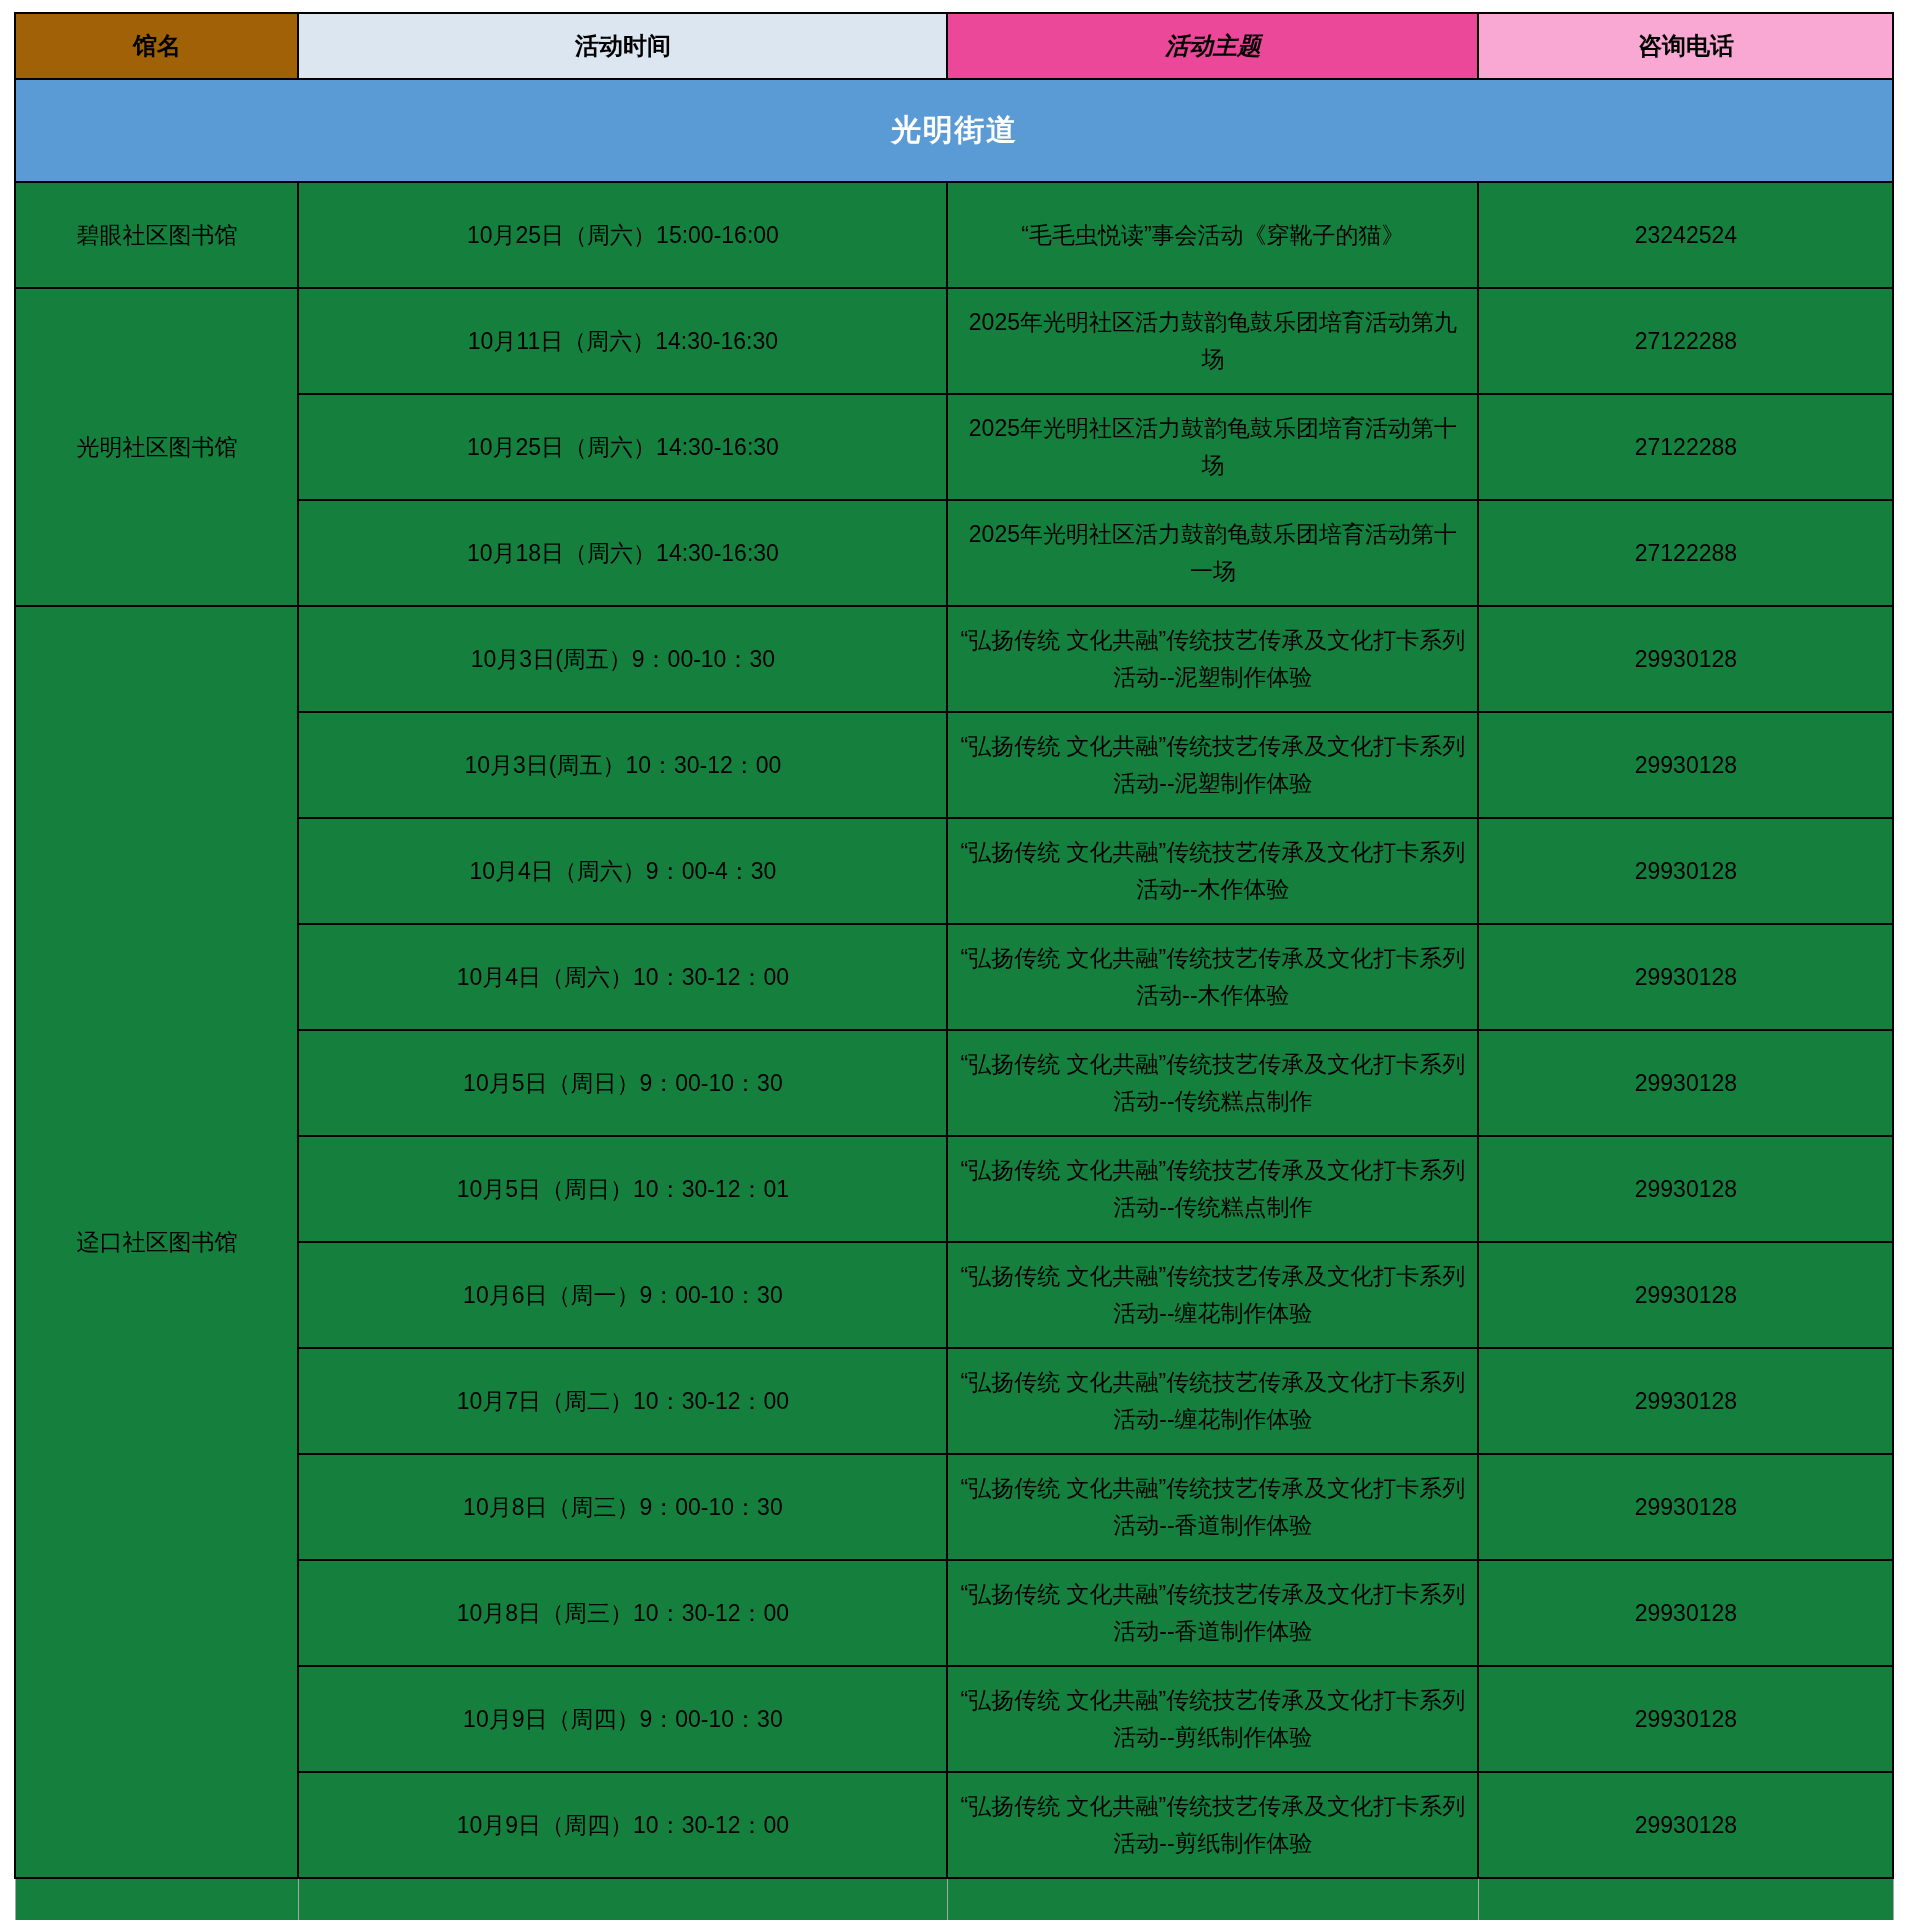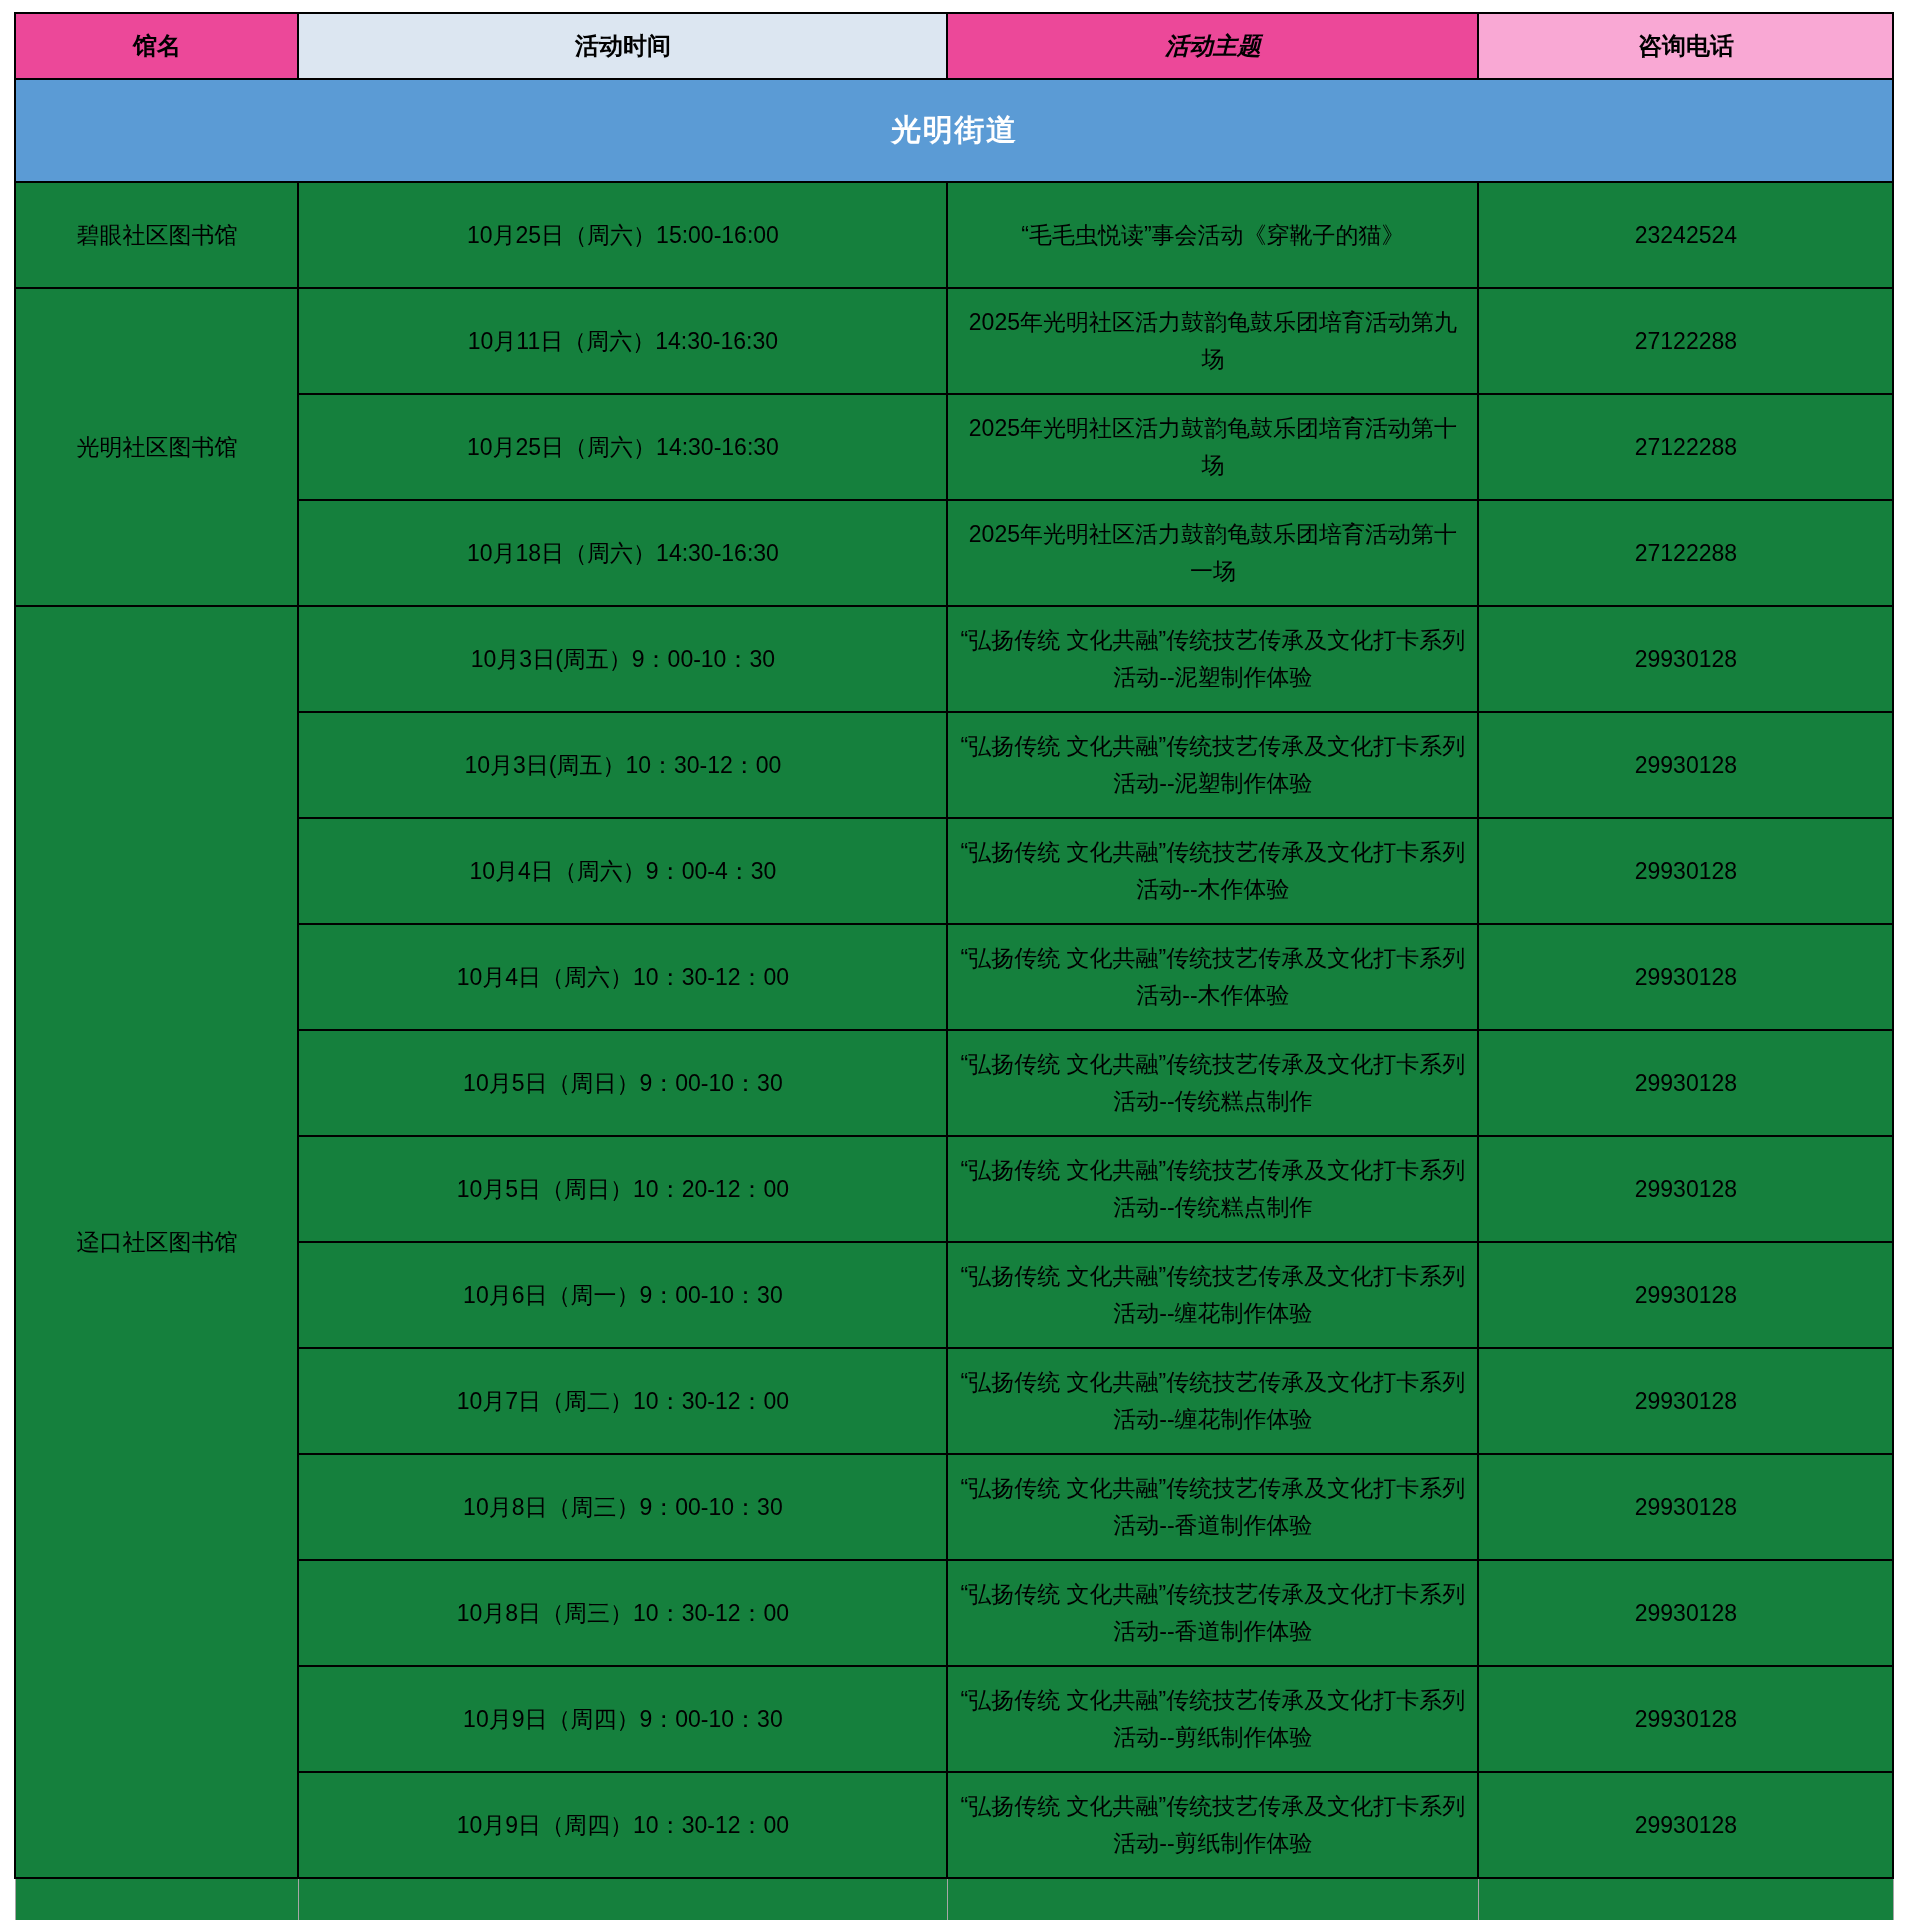--- a/index.html
+++ b/index.html
@@ -74,21 +74,21 @@
 <div class="table-wrap">
   <table class="schedule">
     <colgroup>
       <col class="c-lib">
       <col class="c-time">
       <col class="c-theme">
       <col class="c-phone">
     </colgroup>
     <thead>
       <tr class="head-row">
-        <th style="background: #ec4899;">馆名</th>
+        <th style="background: #a16207;">馆名</th>
         <th style="background: rgb(220, 230, 241);">活动时间</th>
         <th style="background: #ec4899; font-style: italic;">活动主题</th>
         <th style="background: #f9a8d4;">咨询电话</th>
       </tr>
       <tr class="banner-row">
         <td colspan="4" style="background: rgb(91, 155, 213); color: rgb(255, 255, 255); margin-left: 28px;">光明街道</td>
       </tr>
     </thead>
     <tbody id="table-body">
         <tr>
@@ -133,21 +133,21 @@
           <td class="time-cell">10月4日（周六）10：30-12：00</td>
           <td class="theme-cell">“弘扬传统 文化共融”传统技艺传承及文化打卡系列活动--木作体验</td>
           <td class="phone-cell">29930128</td>
         </tr>
         <tr>
           <td class="time-cell">10月5日（周日）9：00-10：30</td>
           <td class="theme-cell">“弘扬传统 文化共融”传统技艺传承及文化打卡系列活动--传统糕点制作</td>
           <td class="phone-cell">29930128</td>
         </tr>
         <tr>
-          <td class="time-cell">10月5日（周日）10：20-12：00</td>
+          <td class="time-cell">10月5日（周日）10：30-12：01</td>
           <td class="theme-cell">“弘扬传统 文化共融”传统技艺传承及文化打卡系列活动--传统糕点制作</td>
           <td class="phone-cell">29930128</td>
         </tr>
         <tr>
           <td class="time-cell">10月6日（周一）9：00-10：30</td>
           <td class="theme-cell">“弘扬传统 文化共融”传统技艺传承及文化打卡系列活动--缠花制作体验</td>
           <td class="phone-cell">29930128</td>
         </tr>
         <tr>
           <td class="time-cell">10月7日（周二）10：30-12：00</td>

